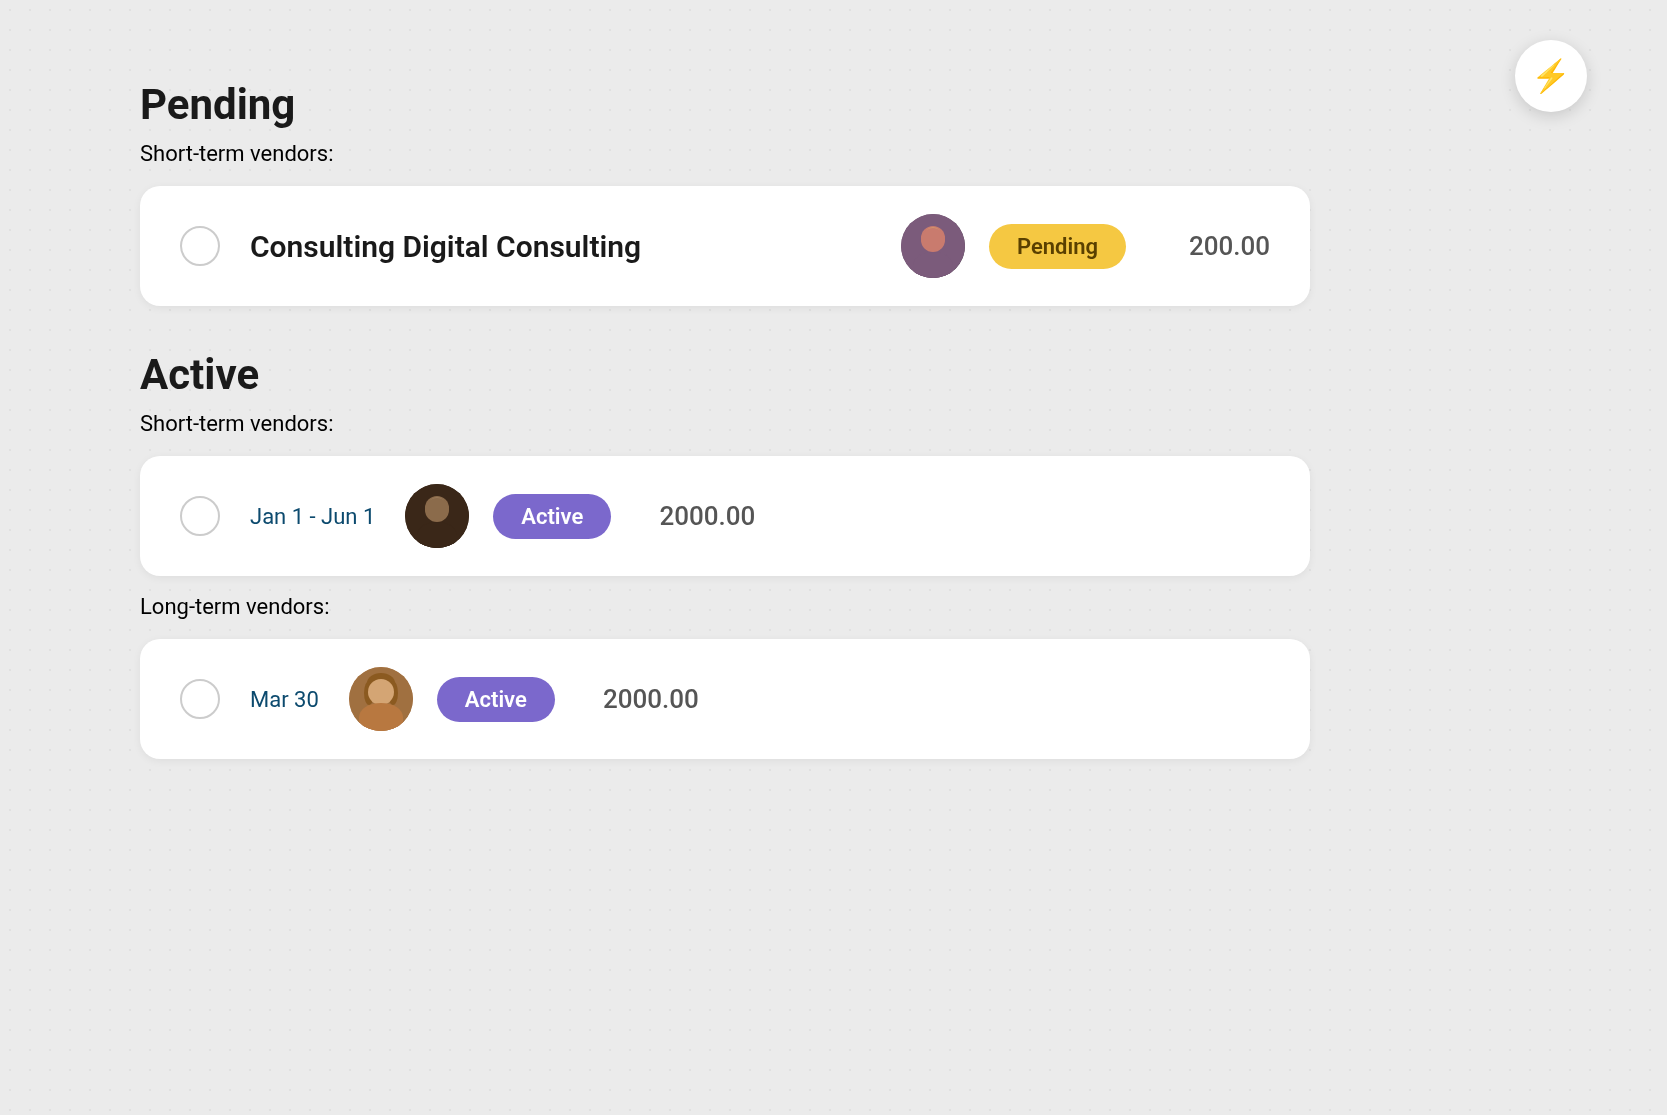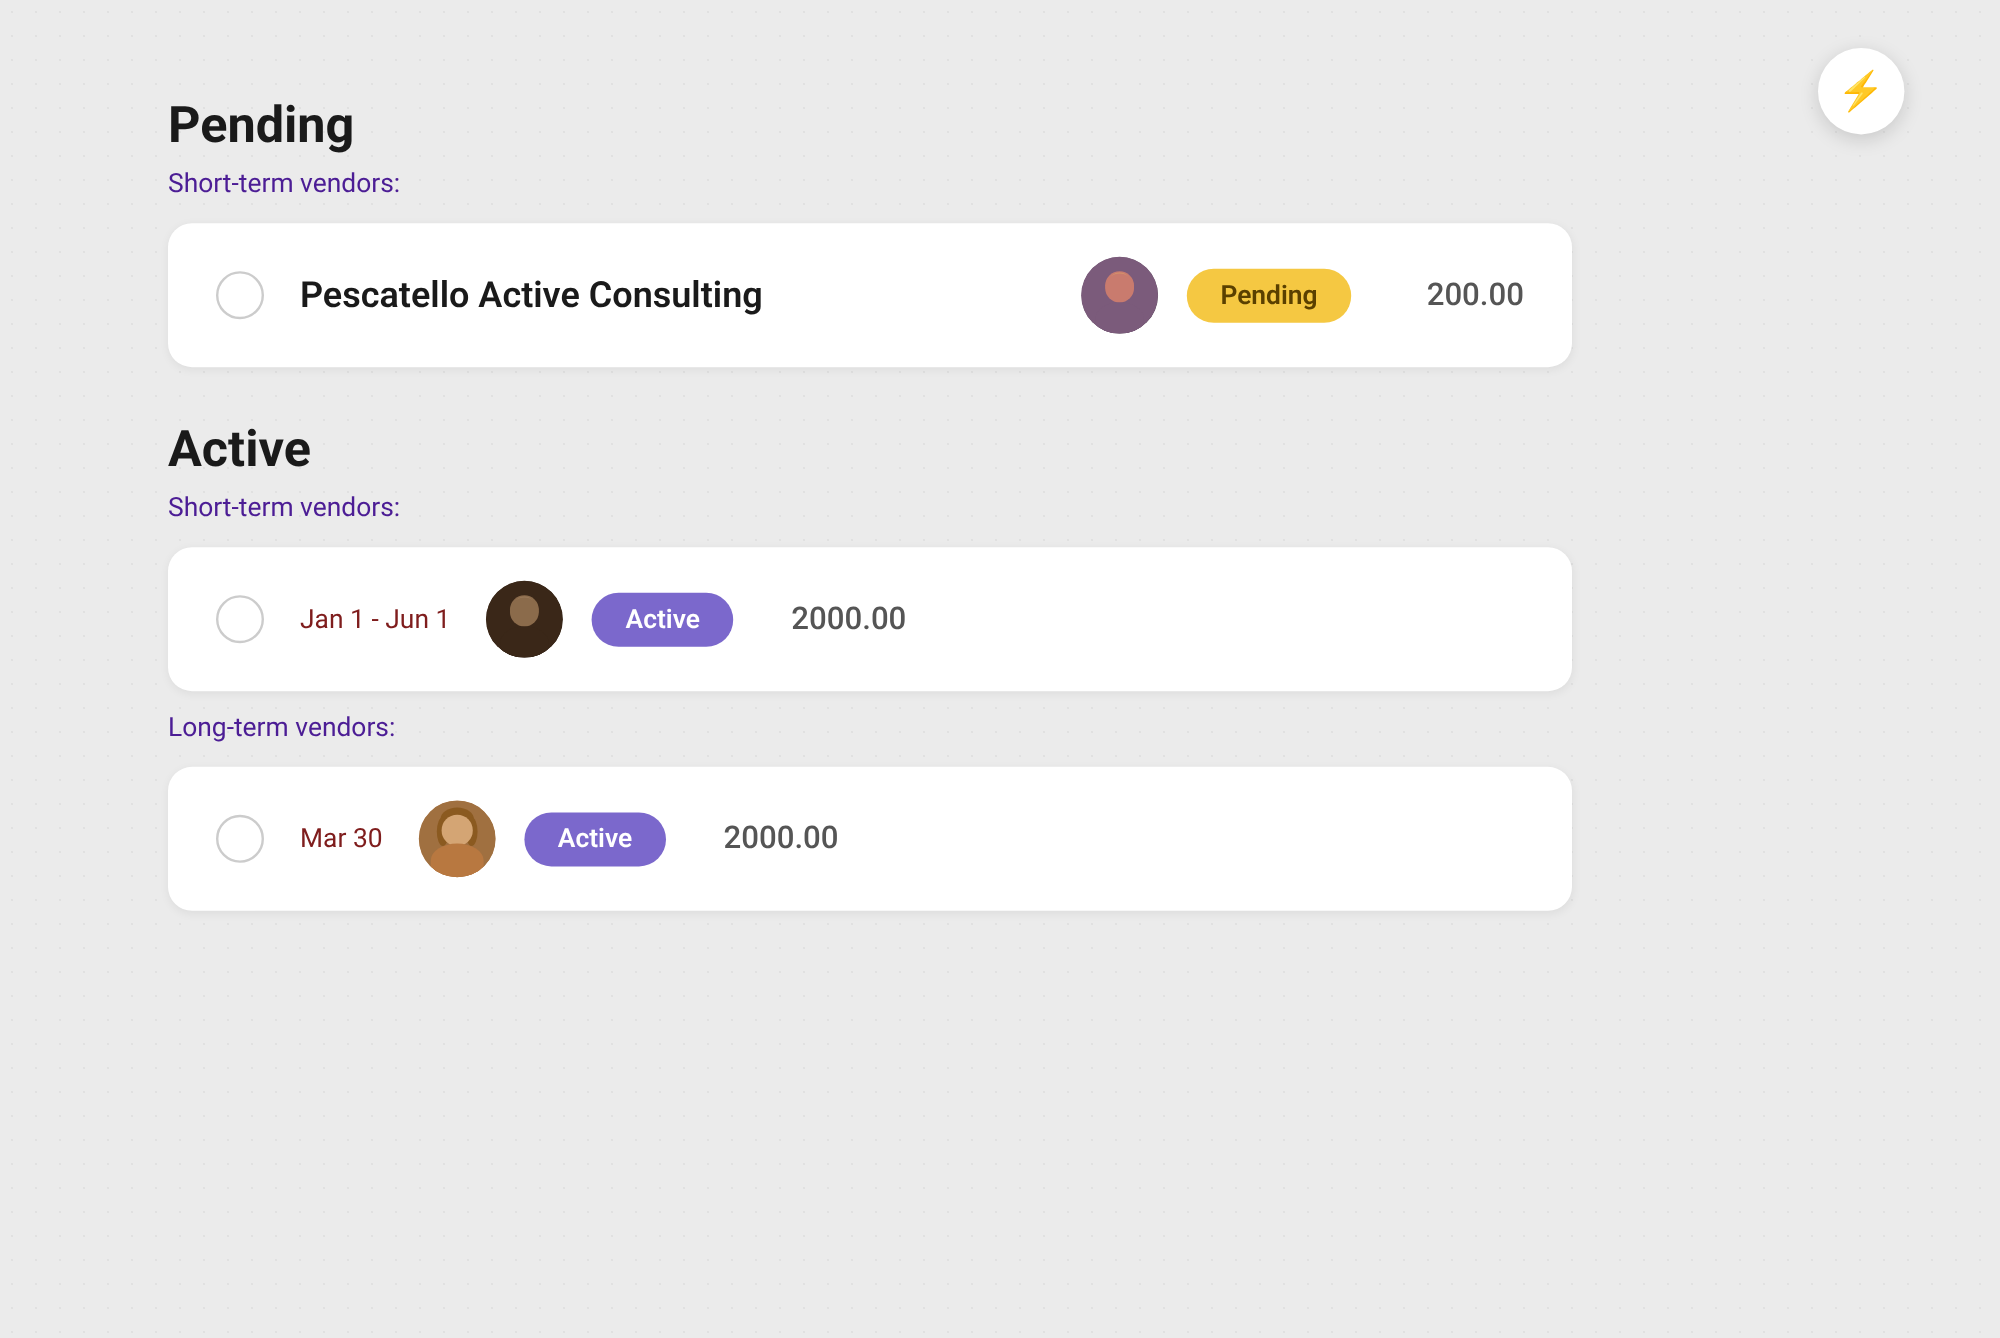--- a/index.html
+++ b/index.html
@@ -54,21 +54,21 @@
     .section-title {
       font-size: 42px;
       font-weight: 700;
       color: #1a1a1a;
       margin-bottom: 12px;
     }
 
     .section-subtitle {
       font-size: 22px;
       font-weight: 400;
-      color: #4c1d95;
+      color: #000000;
       margin-bottom: 20px;
     }
 
     
     .vendor-card {
       background: white;
       border-radius: 20px;
       padding: 28px 40px;
       display: flex;
       align-items: center;
@@ -89,21 +89,21 @@
 
     .vendor-name {
       font-size: 30px;
       font-weight: 600;
       color: #1a1a1a;
       flex: 1;
     }
 
     .date-range {
       font-size: 22px;
-      color: #7f1d1d;
+      color: #0c4a6e;
       margin-right: 30px;
       font-weight: 400;
     }
 
     .avatar {
       width: 64px;
       height: 64px;
       border-radius: 50%;
       margin-right: 24px;
       flex-shrink: 0;
@@ -247,21 +247,21 @@
 </div>
 
 <div class="main-content">
 
   <div class="section">
     <h1 class="section-title">Pending</h1>
     <p class="section-subtitle">Short-term vendors:</p>
 
     <div class="vendor-card">
       <div class="radio-btn"></div>
-      <span class="vendor-name">Pescatello Active Consulting</span>
+      <span class="vendor-name">Consulting Digital Consulting</span>
 
       <div class="avatar avatar-woman-1">
         <svg class="avatar-svg" viewBox="0 0 64 64" xmlns="http://www.w3.org/2000/svg">
           <rect width="64" height="64" fill="#7B5B7B" rx="32"></rect>
           <circle cx="32" cy="24" r="12" fill="#C97B6E"></circle>
           <ellipse cx="32" cy="56" rx="18" ry="14" fill="#6B4B6B"></ellipse>
           <circle cx="32" cy="22" r="9" fill="#D4956A"></circle>
         </svg>
       </div>
 

